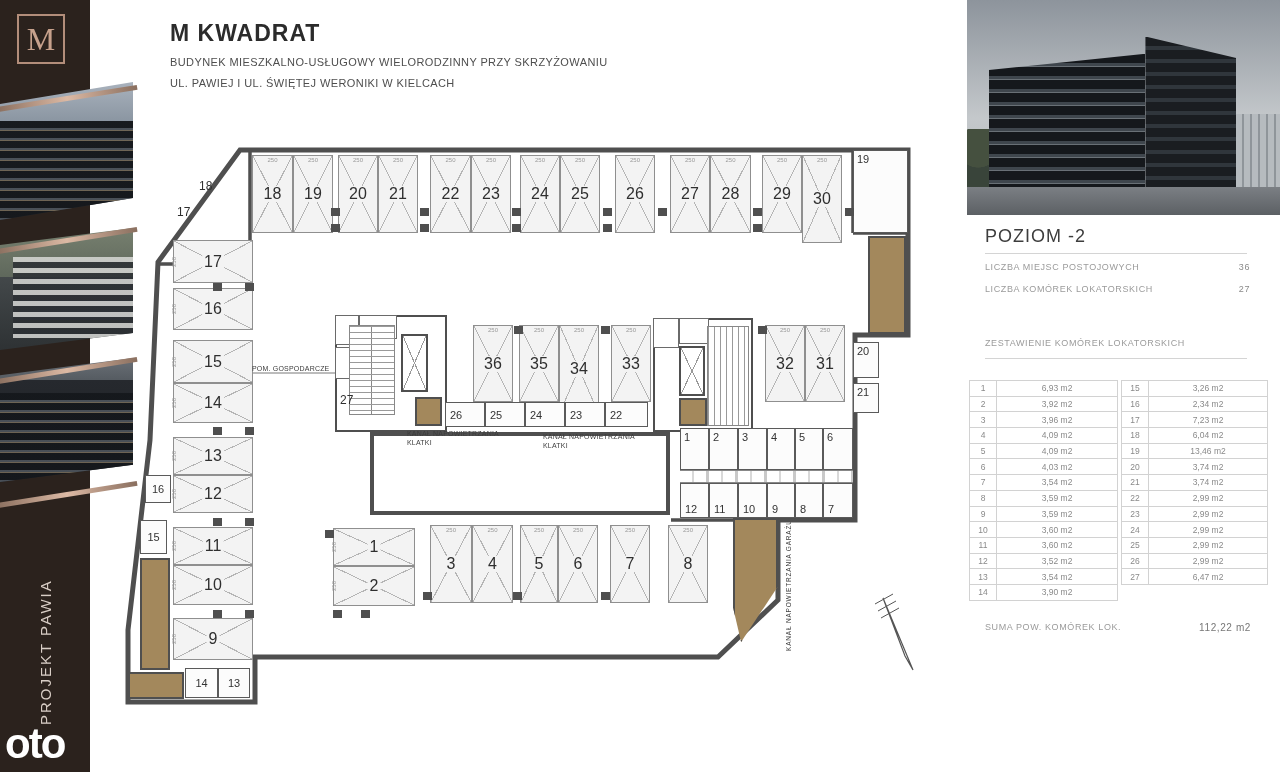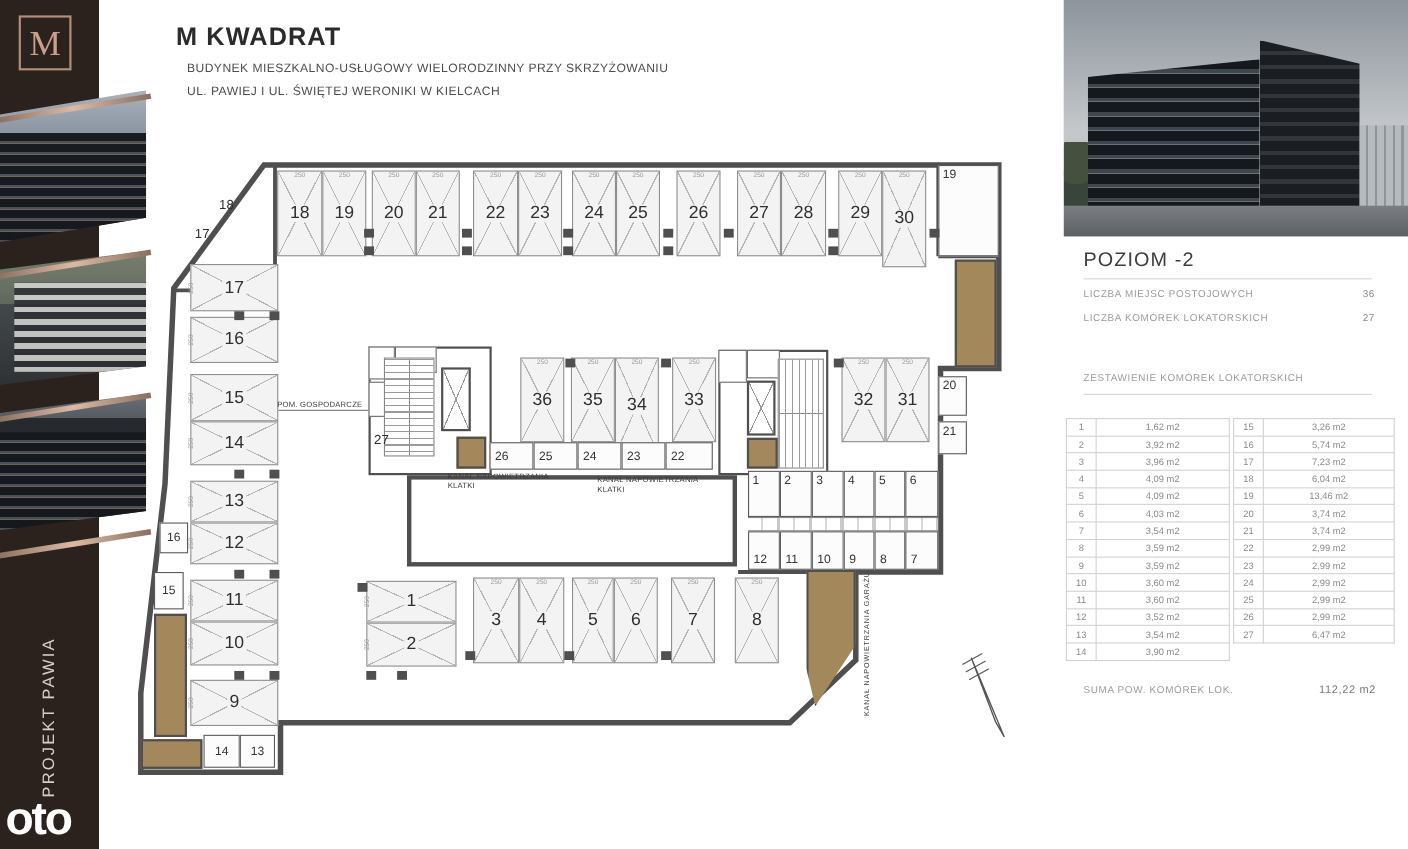--- a/index.html
+++ b/index.html
@@ -25,21 +25,21 @@
   .goldbar { position:absolute; left:-4px; width:142px; height:5px; z-index:7;
          background:linear-gradient(90deg,#8a6f5f,#dcb9a4,#8a6f5f); transform:rotate(-9deg); }
   .gb1 { top:96px; } .gb2 { top:238px; } .gb3 { top:368px; } .gb4 { top:492px; }
   .projekt { position:absolute; left:30px; top:540px; height:185px; width:30px; z-index:8;
          writing-mode:vertical-rl; transform:rotate(180deg); color:#d9cec6; font-size:15px;
          letter-spacing:2px; display:flex; align-items:center; }
   .oto { position:absolute; left:5px; bottom:4px; color:#fff; font-size:42px; font-weight:bold;
          letter-spacing:-2px; z-index:8; }
 
   
-  .title { position:absolute; left:160px; top:20px; font-size:23px; font-weight:bold;
+  .title { position:absolute; left:170px; top:20px; font-size:23px; font-weight:bold;
            letter-spacing:1px; color:#2b2b2b; }
   .sub { position:absolute; left:170px; font-size:11px; color:#4e4e4e; letter-spacing:.4px; }
   .sub1 { top:56px; } .sub2 { top:77px; }
 
   
   .plan { position:absolute; left:95px; top:140px; width:870px; height:615px; }
   .plan svg.walls { position:absolute; left:0; top:0; z-index:1; }
   .stall { position:absolute; background:#f3f3f3; border:1px solid #8f8f8f; z-index:2;
     background-image:
       linear-gradient(to top right, transparent calc(50% - .5px), #b5b5b5 calc(50% - .5px), #b5b5b5 calc(50% + .5px), transparent calc(50% + .5px)),
@@ -443,21 +443,21 @@
   <div class="statrow sr2">
     <span>LICZBA KOMÓREK LOKATORSKICH</span>
     <b>27</b>
   </div>
   <div class="zest">ZESTAWIENIE KOMÓREK LOKATORSKICH</div>
   <div class="pz-line l2"></div>
   <table class="utable ut1">
       <tbody>
         <tr>
           <td class="c1">1</td>
-          <td class="c2">1,62 m2</td>
+          <td class="c2">6,93 m2</td>
         </tr>
         <tr>
           <td class="c1">2</td>
           <td class="c2">3,92 m2</td>
         </tr>
         <tr>
           <td class="c1">3</td>
           <td class="c2">3,96 m2</td>
         </tr>
         <tr>
@@ -507,21 +507,21 @@
       </tbody>
     </table>
   <table class="utable ut2">
       <tbody>
         <tr>
           <td class="c1">15</td>
           <td class="c2">3,26 m2</td>
         </tr>
         <tr>
           <td class="c1">16</td>
-          <td class="c2">5,74 m2</td>
+          <td class="c2">2,34 m2</td>
         </tr>
         <tr>
           <td class="c1">17</td>
           <td class="c2">7,23 m2</td>
         </tr>
         <tr>
           <td class="c1">18</td>
           <td class="c2">6,04 m2</td>
         </tr>
         <tr>

